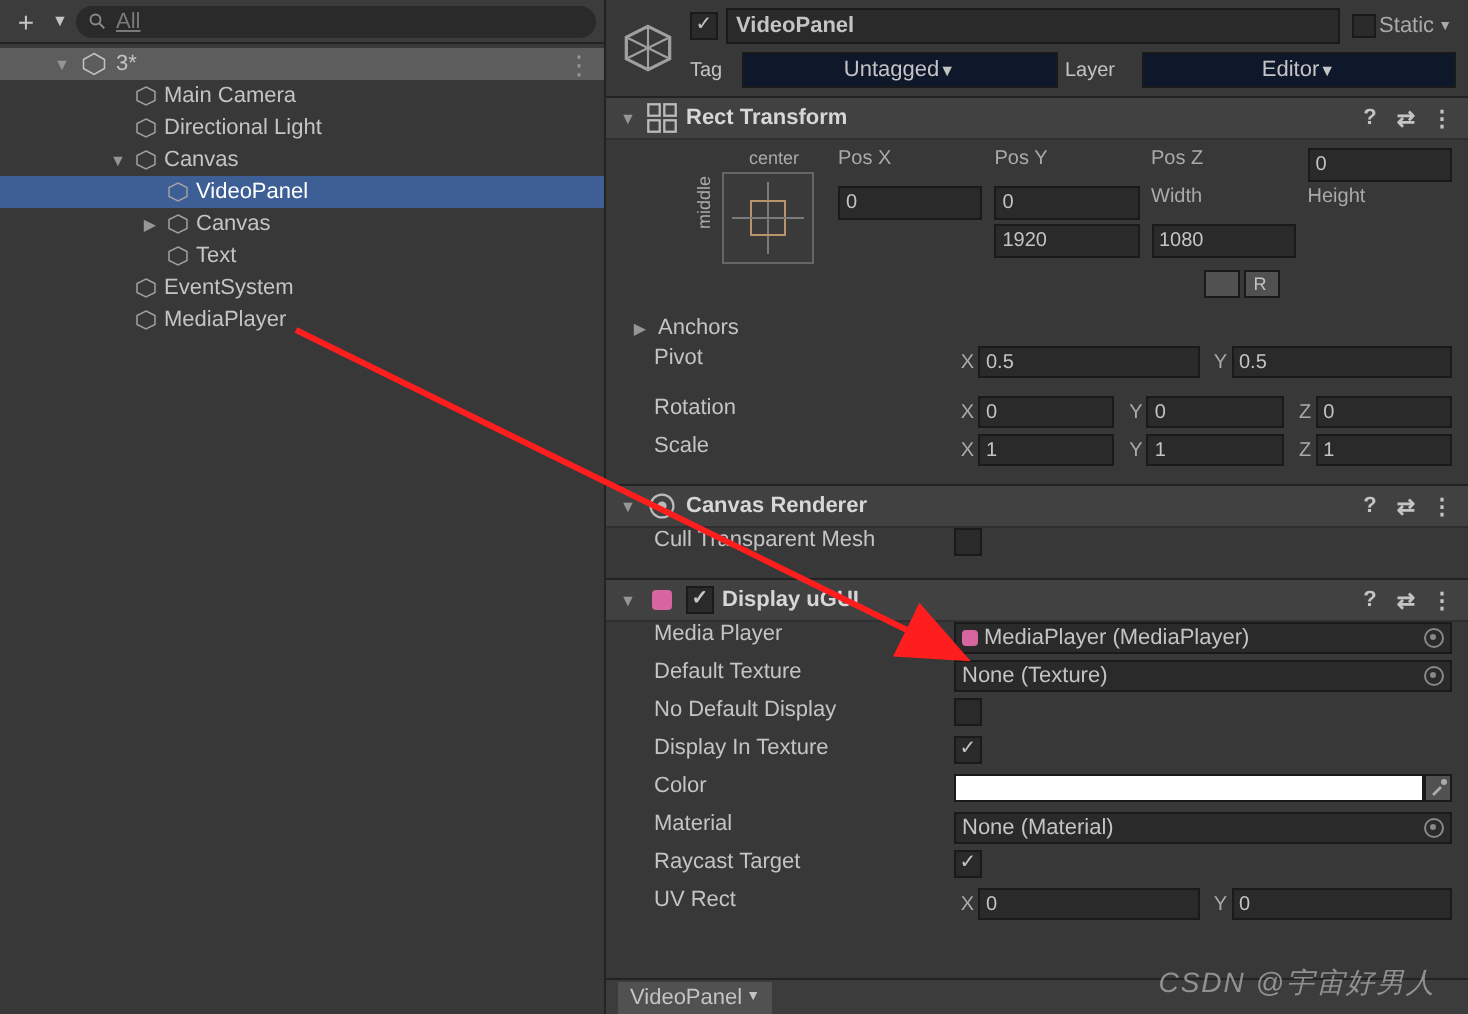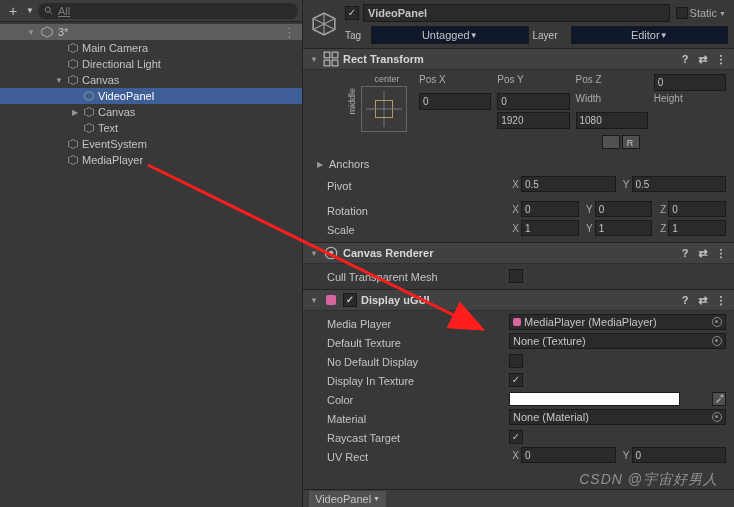--- a/index.html
+++ b/index.html
@@ -37,21 +37,21 @@
 .obj-row2 .lbl { width:22px; font-size:10px; }
 .dropdown { flex:1; height:18px; background:#0f172a; border:1px solid #1a1a1a; display:flex; align-items:center; padding:4px 4px; justify-content:center; }
 .dropdown .arr { font-size:8px; }
 
 
 .comp-head { height:22px; background:#414141; border-top:1px solid #232323; border-bottom:1px solid #2f2f2f; display:flex; align-items:center; padding:0 6px; gap:4px; font-weight:bold; color:#d7d7d7;}
 .comp-head .spacer { flex:1; }
 .comp-head .hicon { width:14px; height:14px; color:#c4c4c4; font-size:11px; display:flex; align-items:center; justify-content:center;}
 
 
-.field { display:flex; align-items:flex-end; height:19px; padding:0 8px 0 24px;gap:32px; }
+.field { display:flex; align-items:flex-start; height:19px; padding:0 8px 0 24px; }
 .field .label { width:150px; }
 .vec3, .vec2 { flex:1; display:flex; gap:4px; }
 .axis { display:flex; align-items:center; gap:2px; flex:1; }
 .axis .al { width:10px; text-align:right; font-size:10px; color:#aaa; }
 .num, .objref { flex:1; height:16px; background:#2a2a2a; border:1px solid #1a1a1a; padding:0 3px; display:flex; align-items:center; font-size:10px; }
 .objref { justify-content:space-between; }
 .objref .dot { width:10px; height:10px; border:1px solid #888; border-radius:50%; position:relative; }
 .objref .dot::after { content:""; position:absolute; width:3px; height:3px; background:#888; border-radius:50%; left:2px; top:2px; }
 .refrow { display:flex; flex:1; align-items:center; gap:2px;}
 .colswatch { flex:1; height:14px; background:#fff; border:1px solid #1a1a1a; }
@@ -75,21 +75,21 @@
 .bpr-wrap { display:flex; justify-content:flex-end; padding-right:8px; margin-top:4px; margin-bottom:2px;}
 
 .anchors-row { display:flex; align-items:center; height:18px; padding-left:12px; gap:4px;}
 .anchors-row .fold { color:#969696;}
 
 .bottom-bar { height:18px; background:#3c3c3c; border-top:1px solid #232323; display:flex; align-items:center; padding:0 6px;}
 .bottom-tab { height:16px; background:#515151; padding:0 6px; display:flex; align-items:center; gap:2px; font-size:10px;}
 
 
 .arrow-svg { position:absolute; left:0; top:0; pointer-events:none; }
-.watermark { position:absolute; right:16px; bottom:18px; color:#a0a0a0; font-size:14px; font-style:italic; opacity:0.85; letter-spacing:1px;}
+.watermark { position:absolute; right:16px; bottom:6px; color:#a0a0a0; font-size:14px; font-style:italic; opacity:0.85; letter-spacing:1px;}
 
 .little-icon { width:16px; height:16px; display:flex; align-items:center; justify-content:center;}
 .pink { width:10px; height:10px; background:#d665a0; border-radius:2px;}
 </style>
 </head>
 <body>
 
 <div class="layout">
 
  <div class="left">

